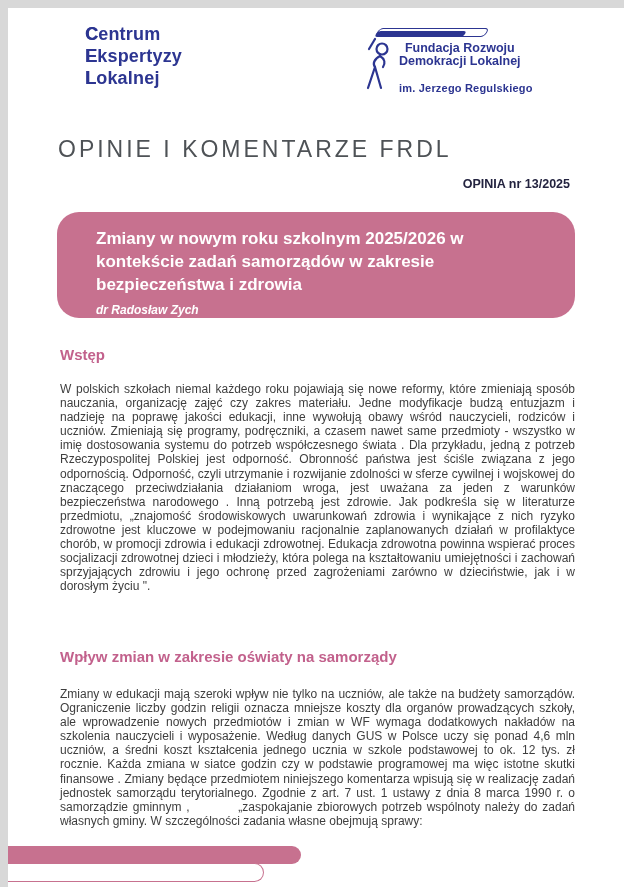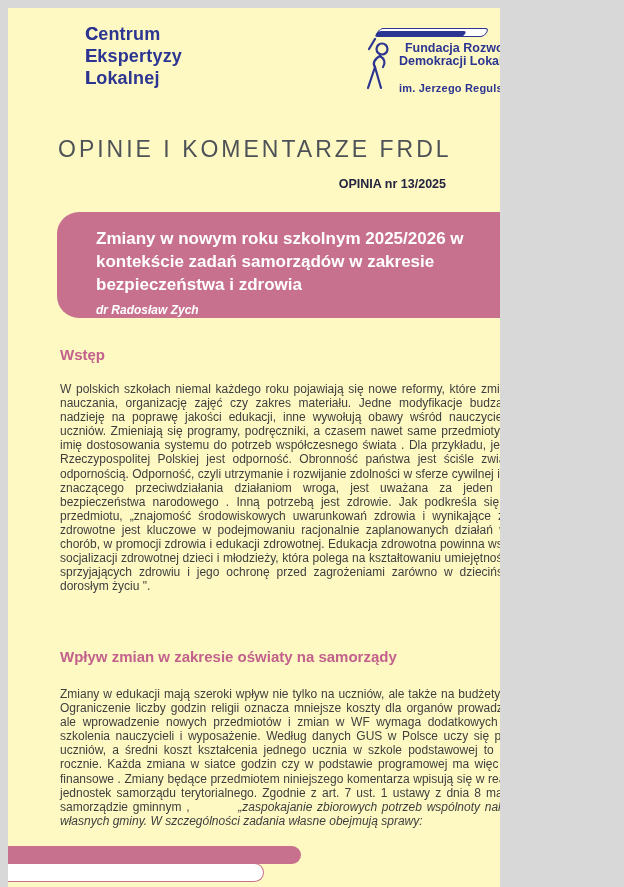--- a/index.html
+++ b/index.html
@@ -2,22 +2,22 @@
 <html lang="pl"><head>
 <meta charset="utf-8">
 <style>
   html,body{margin:0;padding:0;}
   body{
     width:624px;height:887px;position:relative;overflow:hidden;
     background:#d8d8d8;
     font-family:"Liberation Sans","DejaVu Sans",sans-serif;
   }
   .page{
-    position:absolute;left:8px;top:8px;width:492px;height:879px;
-    background:#fef9c3;overflow:hidden;
+    position:absolute;left:8px;top:8px;width:616px;height:879px;
+    background:#ffffff;overflow:hidden;
   }
   
   .cel-logo{position:absolute;left:77px;top:15px;color:#2c3591;
     font-size:18px;line-height:22px;font-weight:700;letter-spacing:.2px;}
   .cel-initial{text-shadow:.5px 0 0 currentColor;}
   .frdl-logo{position:absolute;left:355px;top:16px;width:230px;height:90px;}
   .frdl-bar-outline{position:absolute;left:14px;top:4px;width:108px;height:7px;
     border:1.3px solid #2c3591;border-radius:4px;background:#fff;transform:skewX(-30deg);}
   .frdl-bar-fill{position:absolute;left:13px;top:6.5px;width:89px;height:6px;
     background:#2c3591;border-radius:3px;transform:skewX(-30deg);}
@@ -39,21 +39,21 @@
   .banner-author{font-size:12px;font-weight:700;font-style:italic;margin-top:7px;}
   
   .section-heading{position:absolute;left:52px;color:#c2618c;
     font-size:15px;font-weight:700;}
   .heading-1{top:338px;}
   .heading-2{top:640px;}
   .body-para{position:absolute;left:52px;width:515px;color:#3e3e3e;
     font-size:12px;line-height:14.1px;text-align:justify;margin:0;}
   .para-1{top:374px;}
   .para-2{top:679px;}
-  .quote-italic{font-style:italic;margin-left:44px;}
+  .quote-italic{margin-left:44px;}
   
   .footer-bar{position:absolute;left:0;top:838px;width:293px;height:18px;
     background:#c7718f;border-radius:0 9px 9px 0;}
   .footer-pill{position:absolute;left:0;top:855px;width:256px;height:19px;
     box-sizing:border-box;border:1.2px solid #c7718f;border-left:none;
     border-radius:0 10px 10px 0;background:#fff;}
 </style>
 </head>
 <body>
 

